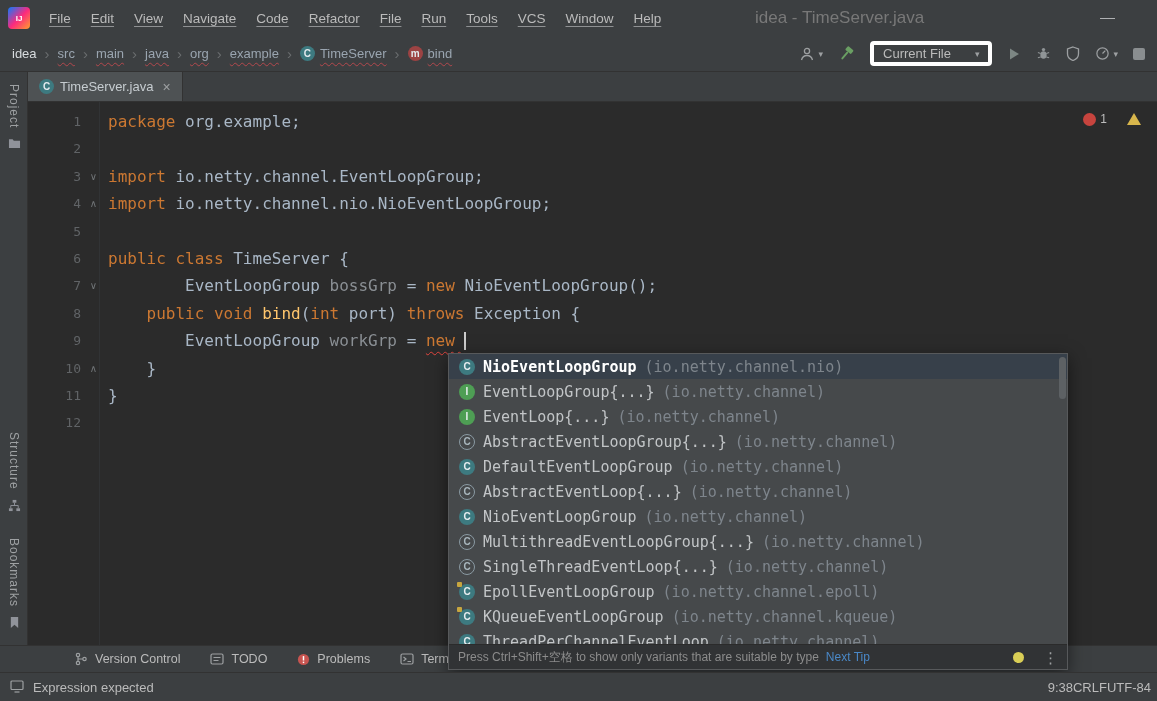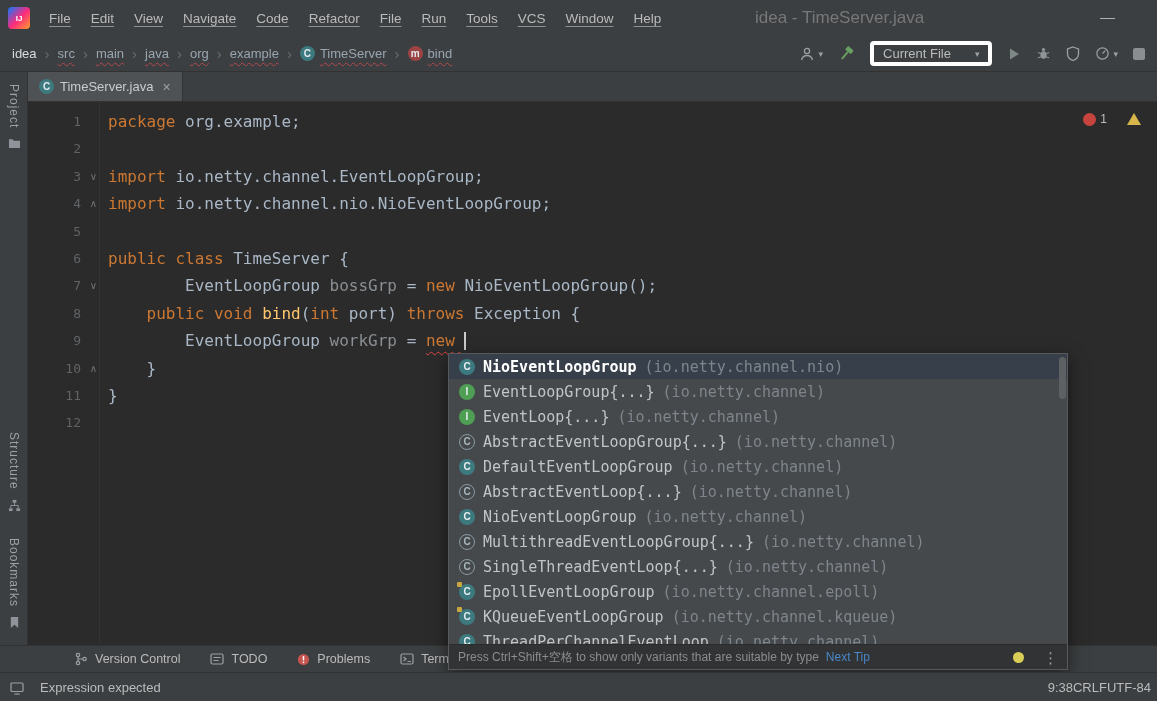--- a/index.html
+++ b/index.html
@@ -101,21 +101,21 @@
 
   
   .btoolbar{position:absolute;left:0;right:0;top:645px;height:27px;background:#3c3f41;border-top:1px solid #323232;
             display:flex;align-items:center;gap:30px;padding-left:74px;z-index:10}
   .bt-item{display:flex;align-items:center;gap:7px;font-size:12.5px;color:#bbbbbb}
   .bicon{display:inline-flex;align-items:center}
 
   
   .statusbar{position:absolute;left:0;right:0;bottom:0;height:29px;background:#3c3f41;border-top:1px solid #323232;
              display:flex;align-items:center;padding:0 10px;font-size:13px;color:#bbbbbb;z-index:40}
-  .sb-left{display:flex;align-items:flex-end;gap:16px}
+  .sb-left{display:flex;align-items:flex-start;gap:9px}
   .sb-right{margin-left:auto;display:flex;align-items:flex-start;margin-right:-4px}
 </style>
 </head>
 <body>
 
 <div class="app">
 
   <header class="titlebar">
     <div class="logo">
         <span>IJ</span>

